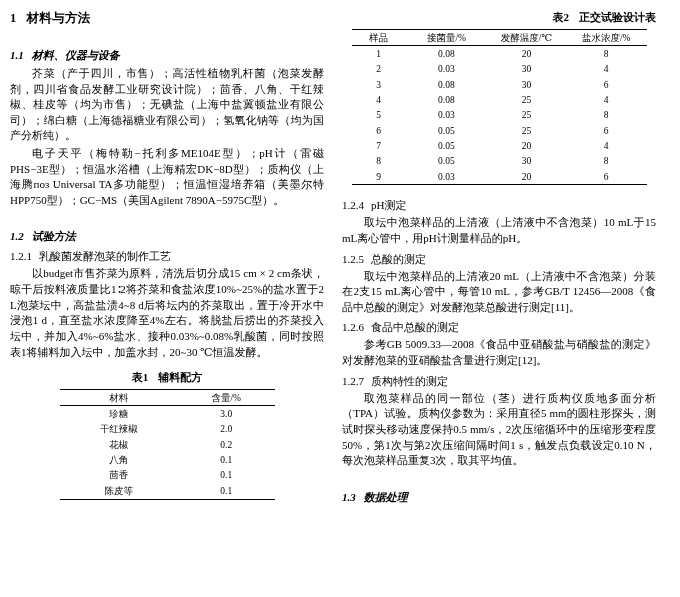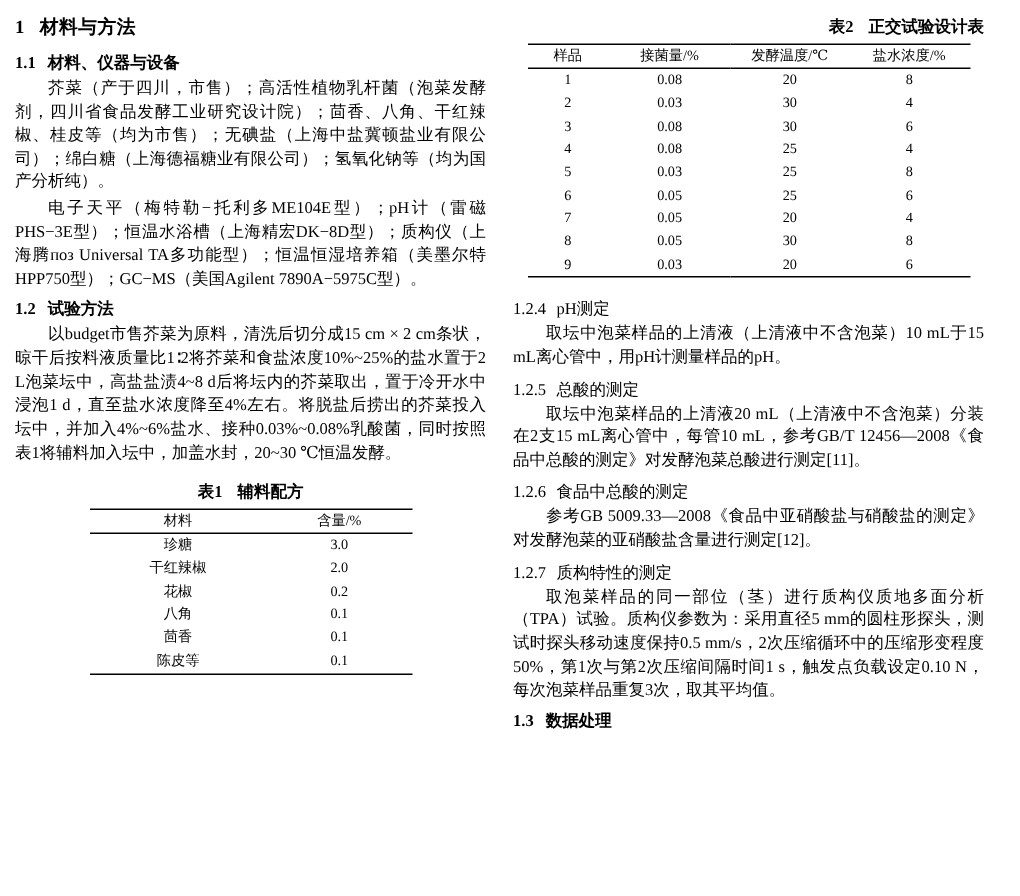--- a/index.html
+++ b/index.html
@@ -30,21 +30,22 @@
   .sec-h1 {
     font-size: 12.5px;
     font-weight: bold;
     margin: 2px 0 7px 0;
     letter-spacing: 0.3px;
   }
   .sec-h1 .num { margin-right: 10px; }
   .sec-h2 {
     font-size: 11px;
     font-weight: bold;
-    margin: 4px 0 3px 0;
+    margin: 21px 0 3px 0;
+    font-style: italic;
   }
   .sec-h2 .num { margin-right: 8px; }
   .sec-h3 {
     font-size: 11px;
     margin: 5px 0 2px 0;
   }
   .sec-h3 .num { margin-right: 7px; }
   p.body {
     font-size: 11px;
     line-height: 1.42;
@@ -114,20 +115,23 @@
     <div class="sec-h2">
       <span class="num">1.1</span><span>材料、仪器与设备</span>
     </div>
     <p class="body">芥菜（产于四川，市售）；高活性植物乳杆菌（泡菜发酵剂，四川省食品发酵工业研究设计院）；茴香、八角、干红辣椒、桂皮等（均为市售）；无碘盐（上海中盐冀顿盐业有限公司）；绵白糖（上海德福糖业有限公司）；氢氧化钠等（均为国产分析纯）。</p>
     <p class="body">电子天平（梅特勒−托利多ME104E型）；pH计（雷磁PHS−3E型）；恒温水浴槽（上海精宏DK−8D型）；质构仪（上海腾поз Universal TA多功能型）；恒温恒湿培养箱（美墨尔特HPP750型）；GC−MS（美国Agilent 7890A−5975C型）。</p>
 
     <div class="sec-h2">
       <span class="num">1.2</span><span>试验方法</span>
     </div>
 
+    <div class="sec-h3">
+      <span class="num">1.2.1</span><span>乳酸菌发酵泡菜的制作工艺</span>
+    </div>
     <p class="body">以budget市售芥菜为原料，清洗后切分成15 cm × 2 cm条状，晾干后按料液质量比1∶2将芥菜和食盐浓度10%~25%的盐水置于2 L泡菜坛中，高盐盐渍4~8 d后将坛内的芥菜取出，置于冷开水中浸泡1 d，直至盐水浓度降至4%左右。将脱盐后捞出的芥菜投入坛中，并加入4%~6%盐水、接种0.03%~0.08%乳酸菌，同时按照表1将辅料加入坛中，加盖水封，20~30 ℃恒温发酵。</p>
 
     <div class="tbl-caption">
       <span class="tnum">表1</span><span>辅料配方</span>
     </div>
 
     <table class="data" id="table-ingredients">
       <thead>
         <tr>
           <th>材料</th>

